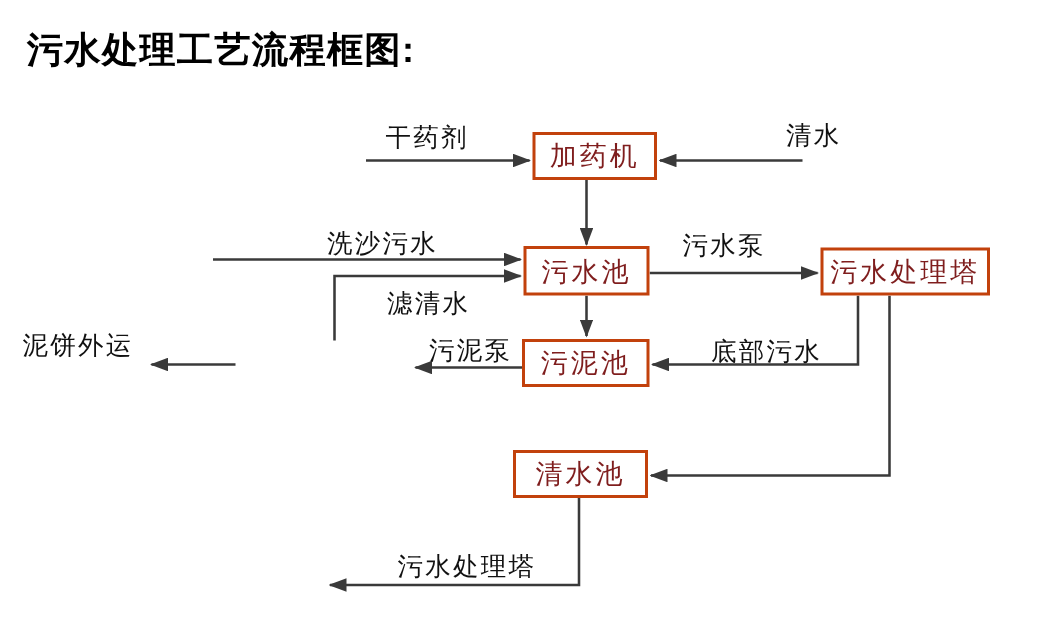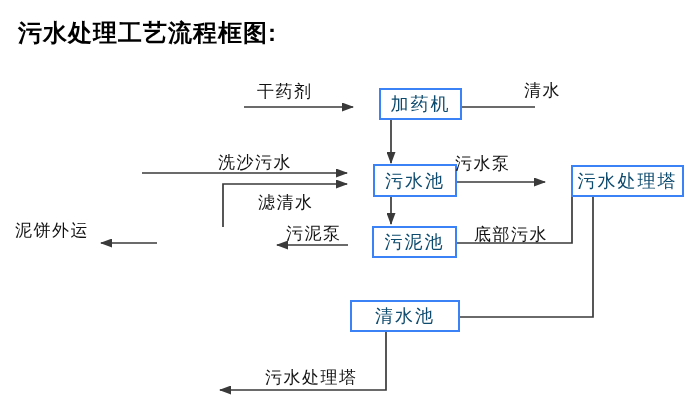--- a/index.html
+++ b/index.html
@@ -12,24 +12,24 @@
   }
   .canvas { position: absolute; left: 0; top: 0; width: 700px; height: 420px; }
   .title {
     position: absolute; left: 18px; top: 17px;
     font-size: 24px; font-weight: bold; letter-spacing: 1px;
     color: #000000; white-space: nowrap;
   }
   .wires { position: absolute; left: 0; top: 0; }
   .node {
     position: absolute; box-sizing: border-box;
-    border: 2px solid #3b82f6; background: #ffffff;
+    border: 2px solid #c2410c; background: #ffffff;
     display: flex; align-items: center; justify-content: center;
-    font-size: 18px; letter-spacing: 2px; color: #0c4a6e;
-    white-space: nowrap; z-index: 2; margin-left: 24px;
+    font-size: 18px; letter-spacing: 2px; color: #7f1d1d;
+    white-space: nowrap; z-index: 2;
   }
   .lbl {
     position: absolute; font-size: 17px; letter-spacing: 1.5px;
     color: #111111; white-space: nowrap; z-index: 2;
   }
 </style>
 </head>
 <body>
 
 <div class="canvas">
@@ -55,21 +55,21 @@
       <path d="M572,197 L572,243 L435,243" marker-end="url(#ah)"></path>
       <path d="M593,197 L593,317 L434,317" marker-end="url(#ah)"></path>
       <path d="M386,332 L386,390 L220,390" marker-end="url(#ah)"></path>
     </g>
   </svg>
 
   <div class="node" style="left:355px;top:88px;width:83px;height:32px;">加药机</div>
   <div class="node" style="left:349px;top:164px;width:84px;height:33px;">污水池</div>
   <div class="node" style="left:547px;top:165px;width:113px;height:32px;">污水处理塔</div>
   <div class="node" style="left:348px;top:226px;width:85px;height:32px;">污泥池</div>
-  <div class="node" style="left:326px;top:300px;width:110px;height:32px;">清水池</div>
+  <div class="node" style="left:342px;top:300px;width:90px;height:32px;">清水池</div>
 
   <span class="lbl" style="left:257px;top:80px;">干药剂</span>
   <span class="lbl" style="left:477px;top:79px;margin-left:47px;">清水</span>
   <span class="lbl" style="left:174px;top:151px;margin-left:44px;">洗沙污水</span>
   <span class="lbl" style="left:455px;top:152px;">污水泵</span>
   <span class="lbl" style="left:258px;top:191px;">滤清水</span>
   <span class="lbl" style="left:15px;top:219px;">泥饼外运</span>
   <span class="lbl" style="left:286px;top:222px;">污泥泵</span>
   <span class="lbl" style="left:474px;top:223px;">底部污水</span>
   <span class="lbl" style="left:265px;top:366px;">污水处理塔</span>

